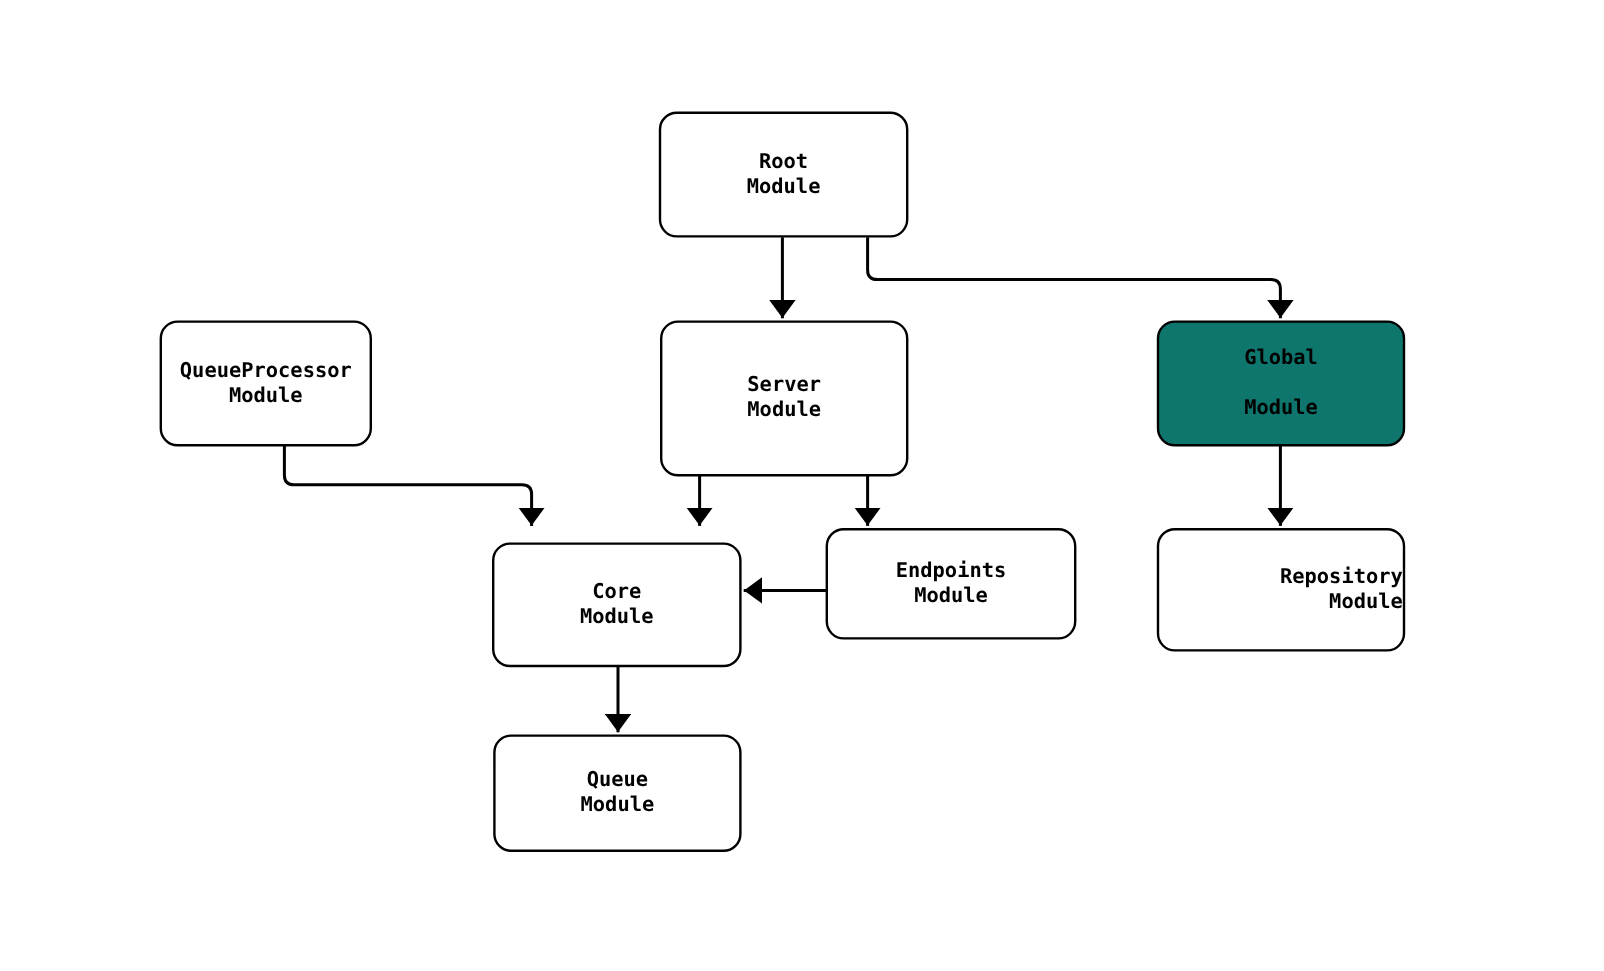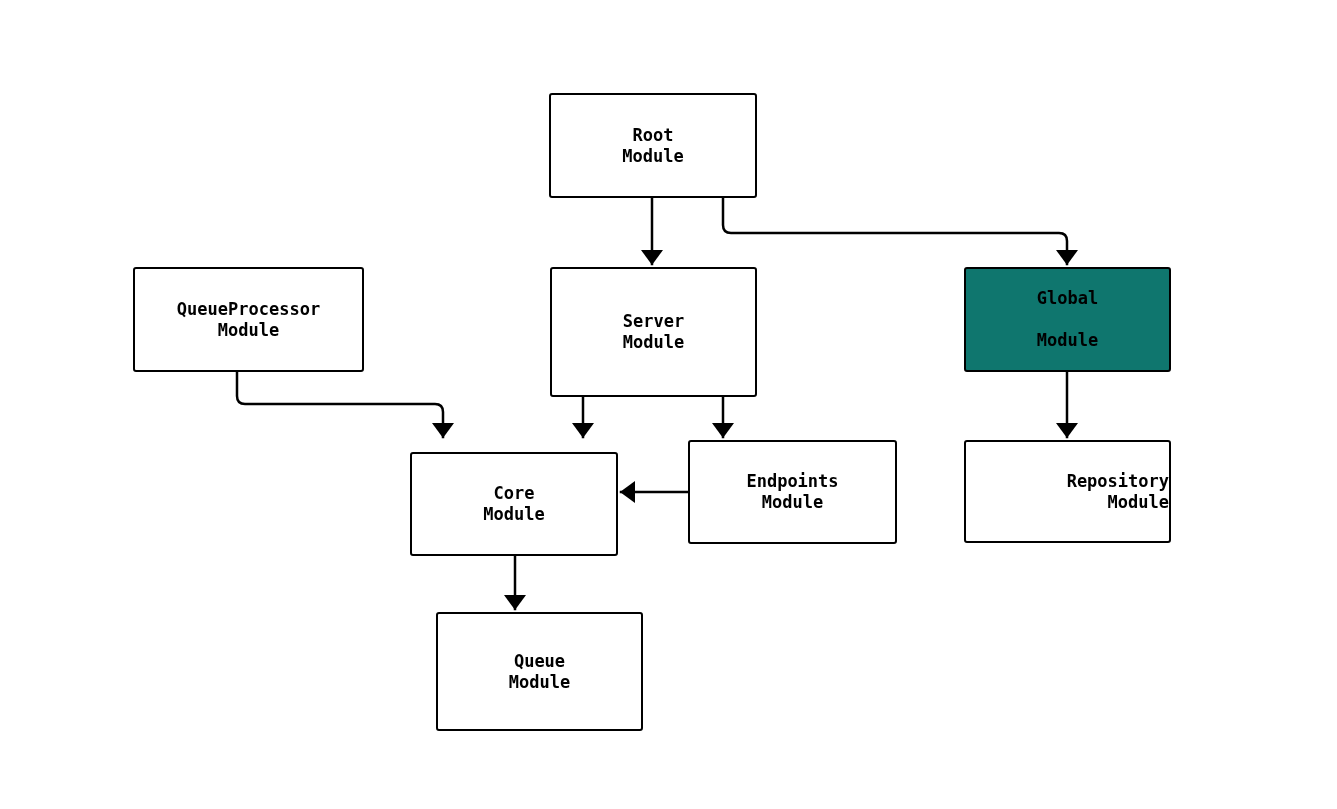--- a/index.html
+++ b/index.html
@@ -25,21 +25,21 @@
   .edge-layer path.edge {
     fill: none;
     stroke: #000000;
     stroke-width: 2.5;
     stroke-linecap: square;
   }
   .node {
     position: absolute;
     box-sizing: border-box;
     border: 2.5px solid #000000;
-    border-radius: 3px;
+    border-radius: 15px;
     background: #ffffff;
     display: flex;
     flex-direction: column;
     align-items: center;
     justify-content: center;
     text-align: center;
   }
   .node .label-line {
     font-size: 17px;
     font-weight: bold;
@@ -67,41 +67,41 @@
         <path class="edge" d="M688,492 L621,492" stroke="#000000" marker-end="url(#arrowhead)"></path>
         <path class="edge" d="M1067,372 L1067,437" stroke="#000000" marker-end="url(#arrowhead)"></path>
         <path class="edge" d="M515,544 L515,609" stroke="#000000" marker-end="url(#arrowhead)"></path>
       </g>
   </svg>
 
 <div class="node" style="left: 549px; top: 93px; width: 208px; height: 105px; background: rgb(255, 255, 255); border-color: rgb(0, 0, 0);">
       <div class="label-line">Root</div>
       <div class="label-line">Module</div>
     </div>
-    <div class="node" style="left: 133px; top: 267px; width: 231px; height: 105px; background: rgb(255, 255, 255); border-color: rgb(0, 0, 0);">
+    <div class="node" style="left: 133px; top: 267px; width: 177px; height: 105px; background: rgb(255, 255, 255); border-color: rgb(0, 0, 0);">
       <div class="label-line">QueueProcessor</div>
       <div class="label-line">Module</div>
     </div>
     <div class="node" style="left: 550px; top: 267px; width: 207px; height: 130px; background: rgb(255, 255, 255); border-color: rgb(0, 0, 0);">
       <div class="label-line">Server</div>
       <div class="label-line">Module</div>
     </div>
     <div class="node" style="left: 964px; top: 267px; width: 207px; height: 105px; background: #0f766e; border-color: rgb(0, 0, 0); gap: 21px;">
       <div class="label-line">Global</div>
       <div class="label-line">Module</div>
     </div>
     <div class="node" style="left: 410px; top: 452px; width: 208px; height: 104px; background: rgb(255, 255, 255); border-color: rgb(0, 0, 0);">
       <div class="label-line">Core</div>
       <div class="label-line">Module</div>
     </div>
-    <div class="node" style="left: 688px; top: 440px; width: 209px; height: 104px; background: rgb(255, 255, 255); border-color: rgb(0, 0, 0);">
+    <div class="node" style="left: 688px; top: 440px; width: 209px; height: 93px; background: rgb(255, 255, 255); border-color: rgb(0, 0, 0);">
       <div class="label-line">Endpoints</div>
       <div class="label-line">Module</div>
     </div>
     <div class="node" style="left: 964px; top: 440px; width: 207px; height: 103px; background: rgb(255, 255, 255); border-color: rgb(0, 0, 0); align-items: flex-end;">
       <div class="label-line">Repository</div>
       <div class="label-line">Module</div>
     </div>
-    <div class="node" style="left: 411px; top: 612px; width: 207px; height: 119px; background: rgb(255, 255, 255); border-color: rgb(0, 0, 0); margin-left: 25px;">
+    <div class="node" style="left: 411px; top: 612px; width: 207px; height: 98px; background: rgb(255, 255, 255); border-color: rgb(0, 0, 0);">
       <div class="label-line">Queue</div>
       <div class="label-line">Module</div>
     </div>
   </div>
 
 </body></html>

